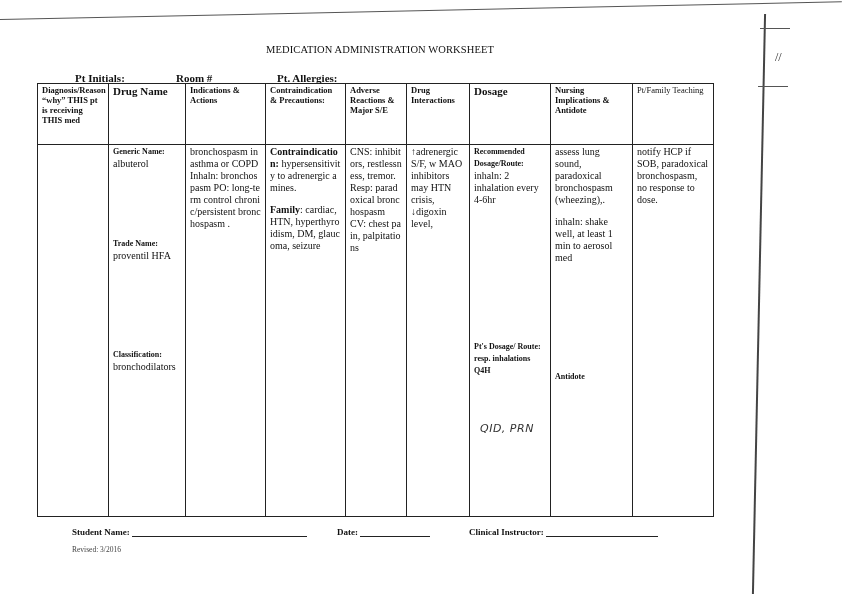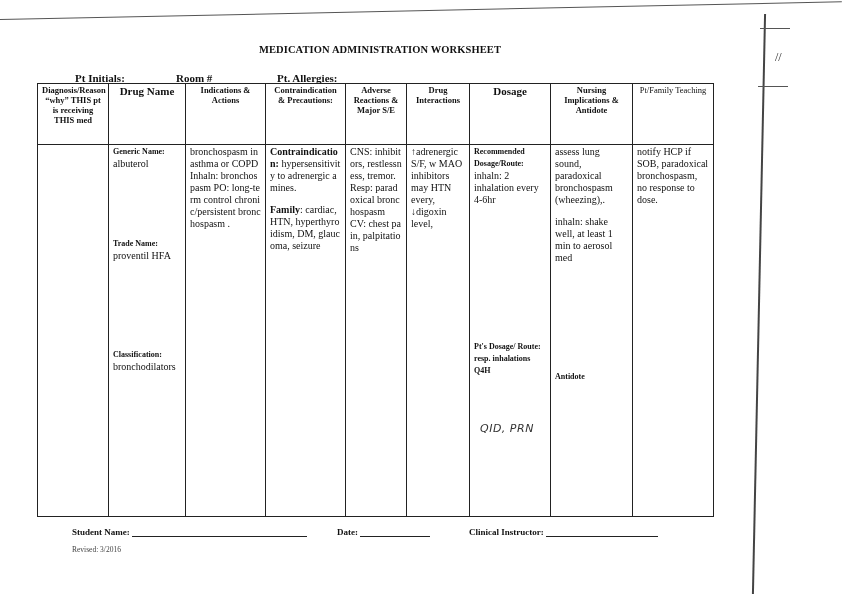--- a/index.html
+++ b/index.html
@@ -4,32 +4,32 @@
   <style>
     html, body { margin: 0; padding: 0; }
     body {
       width: 842px; height: 595px; position: relative; overflow: hidden;
       background: #ffffff; font-family: "Liberation Serif", serif; color: #111;
     }
     .scan-line { position: absolute; background: #555; height: 1px; }
     .edge-line { position: absolute; background: #444; width: 1.5px; }
     .title {
       position: absolute; left: 0; width: 760px; top: 44px; text-align: center;
-      font-weight: bold; font-size: 10.5px; letter-spacing: 0.1px;
+      font-weight: normal; font-size: 10.5px; letter-spacing: 0.1px;
     }
     .pt-line { position: absolute; top: 72px; font-weight: bold; font-size: 11px; }
     table.ws {
       position: absolute; left: 37px; top: 83px; width: 676px; height: 434px;
       border-collapse: collapse; table-layout: fixed;
     }
     table.ws td, table.ws th {
       border: 1px solid #222; vertical-align: top; padding: 1px 4px;
       font-size: 10px; line-height: 12px;
     }
-    table.ws th { font-weight: bold; text-align: center; height: 58px; font-size: 8.5px; line-height: 10px; margin-top: 29px; }
+    table.ws th { font-weight: bold; text-align: left; height: 58px; font-size: 8.5px; line-height: 10px; margin-top: 29px; }
     table.ws th.big { font-size: 11px; line-height: 13px; }
     .lbl { font-weight: bold; font-size: 8px; display: block; }
     .sec-gap { display: block; height: 10px; }
     .hand {
       font-family: "DejaVu Sans", sans-serif; font-size: 11px; color: #333;
       font-style: italic; letter-spacing: 0.5px;
     }
     .footer { position: absolute; top: 527px; font-weight: bold; font-size: 9px; }
     .uline { display: inline-block; border-bottom: 1px solid #222; height: 9px; vertical-align: bottom; }
     .rev { position: absolute; left: 72px; top: 545px; font-size: 7.5px; color: #444; }
@@ -93,21 +93,21 @@
       <b>Contraindication:</b>
       <span>hypersensitivity to adrenergic amines.</span>
       <span class="sec-gap"></span>
       <b>Family</b><span>: cardiac, HTN, hyperthyroidism, DM, glaucoma, seizure</span>
     </td>
     <td style="word-break:break-all;">
       <span>CNS: inhibitors, restlessness, tremor.</span><br>
       <span>Resp: paradoxical bronchospasm</span><br>
       <span>CV: chest pain, palpitations</span>
     </td>
-    <td>↑adrenergic S/F, w MAO inhibitors may HTN every, ↓digoxin level,</td>
+    <td>↑adrenergic S/F, w MAO inhibitors may HTN crisis, ↓digoxin level,</td>
     <td style="position:relative;">
       <span class="lbl">Recommended Dosage/Route:</span>
       <span>inhaln: 2 inhalation every 4-6hr</span>
       <div style="position:absolute;top:196px;left:4px;right:4px;">
         <span class="lbl">Pt's Dosage/ Route:</span>
         <span class="lbl">resp. inhalations Q4H</span>
       </div>
       <div class="hand" style="position:absolute;top:278px;left:10px;">QID, PRN</div>
     </td>
     <td style="position:relative;">

